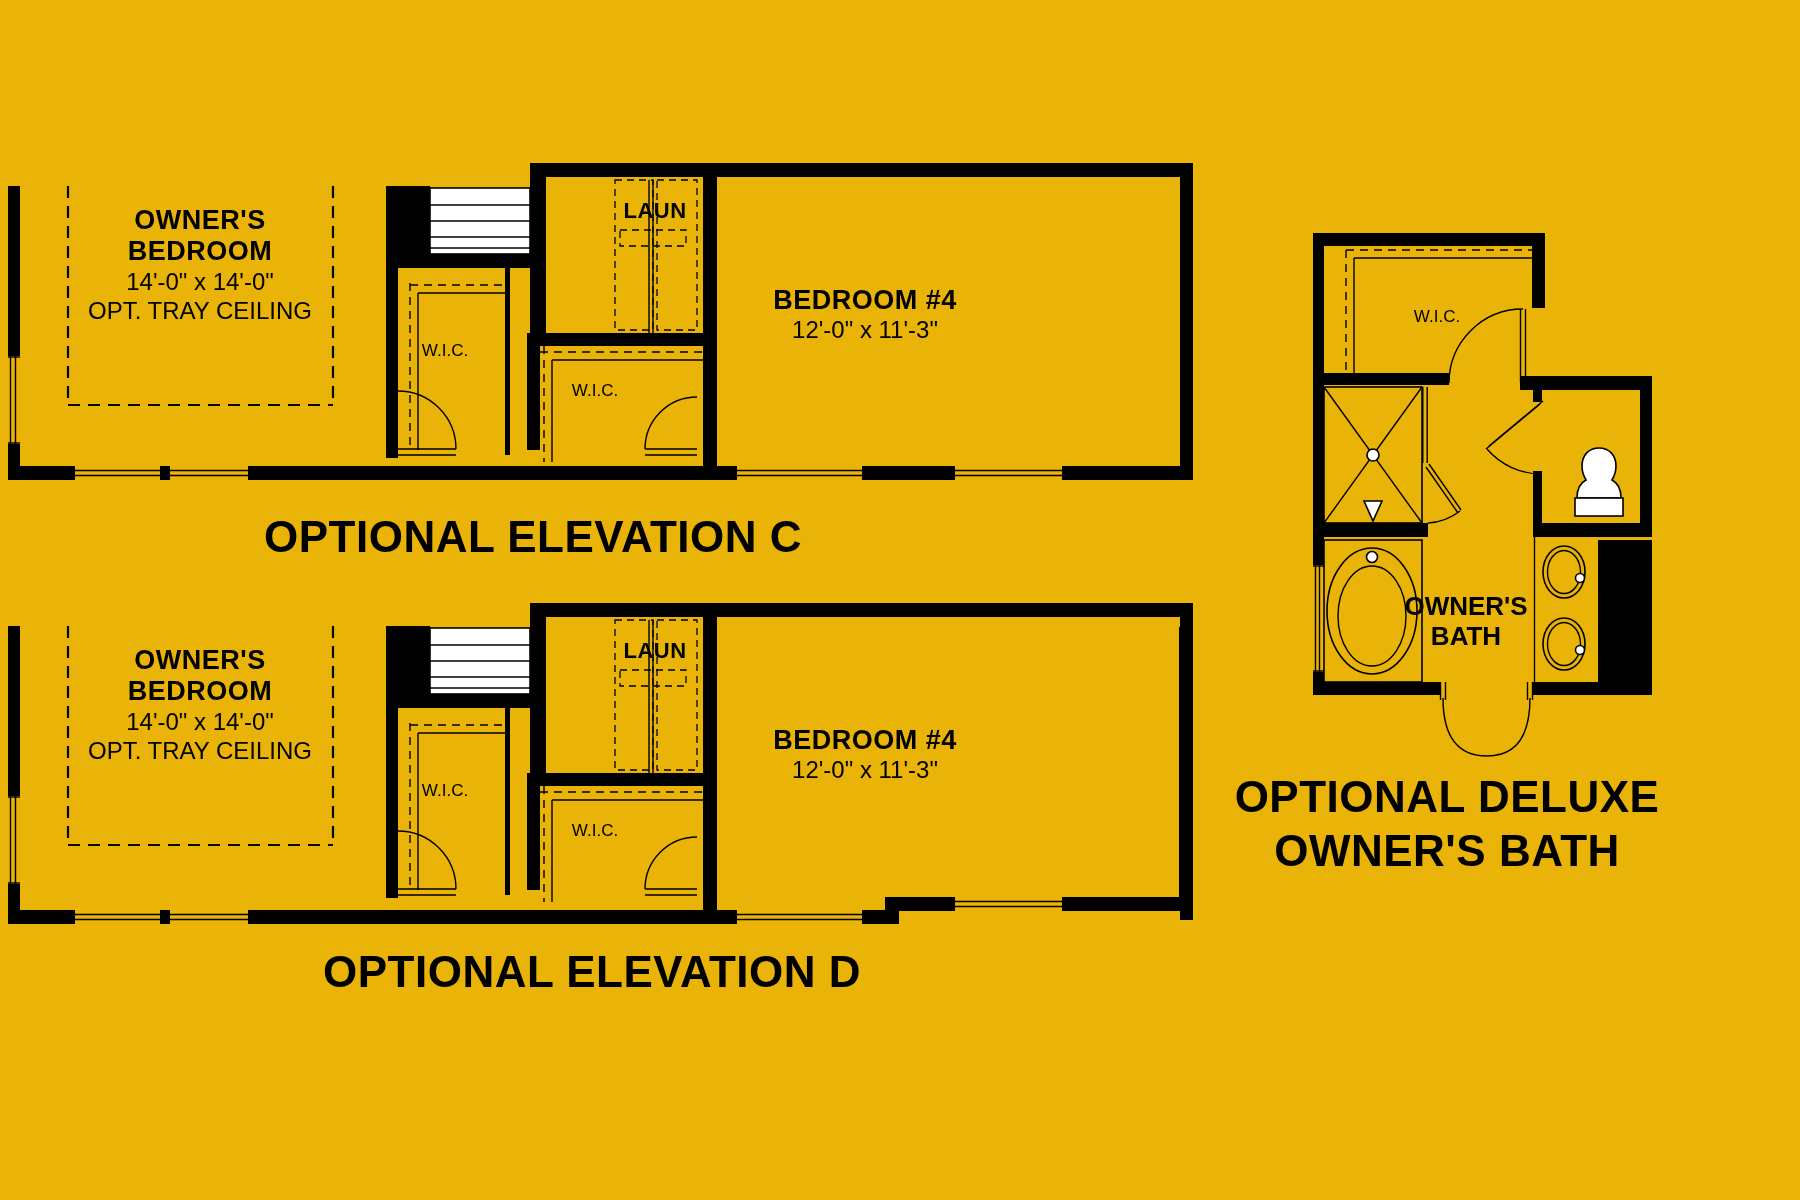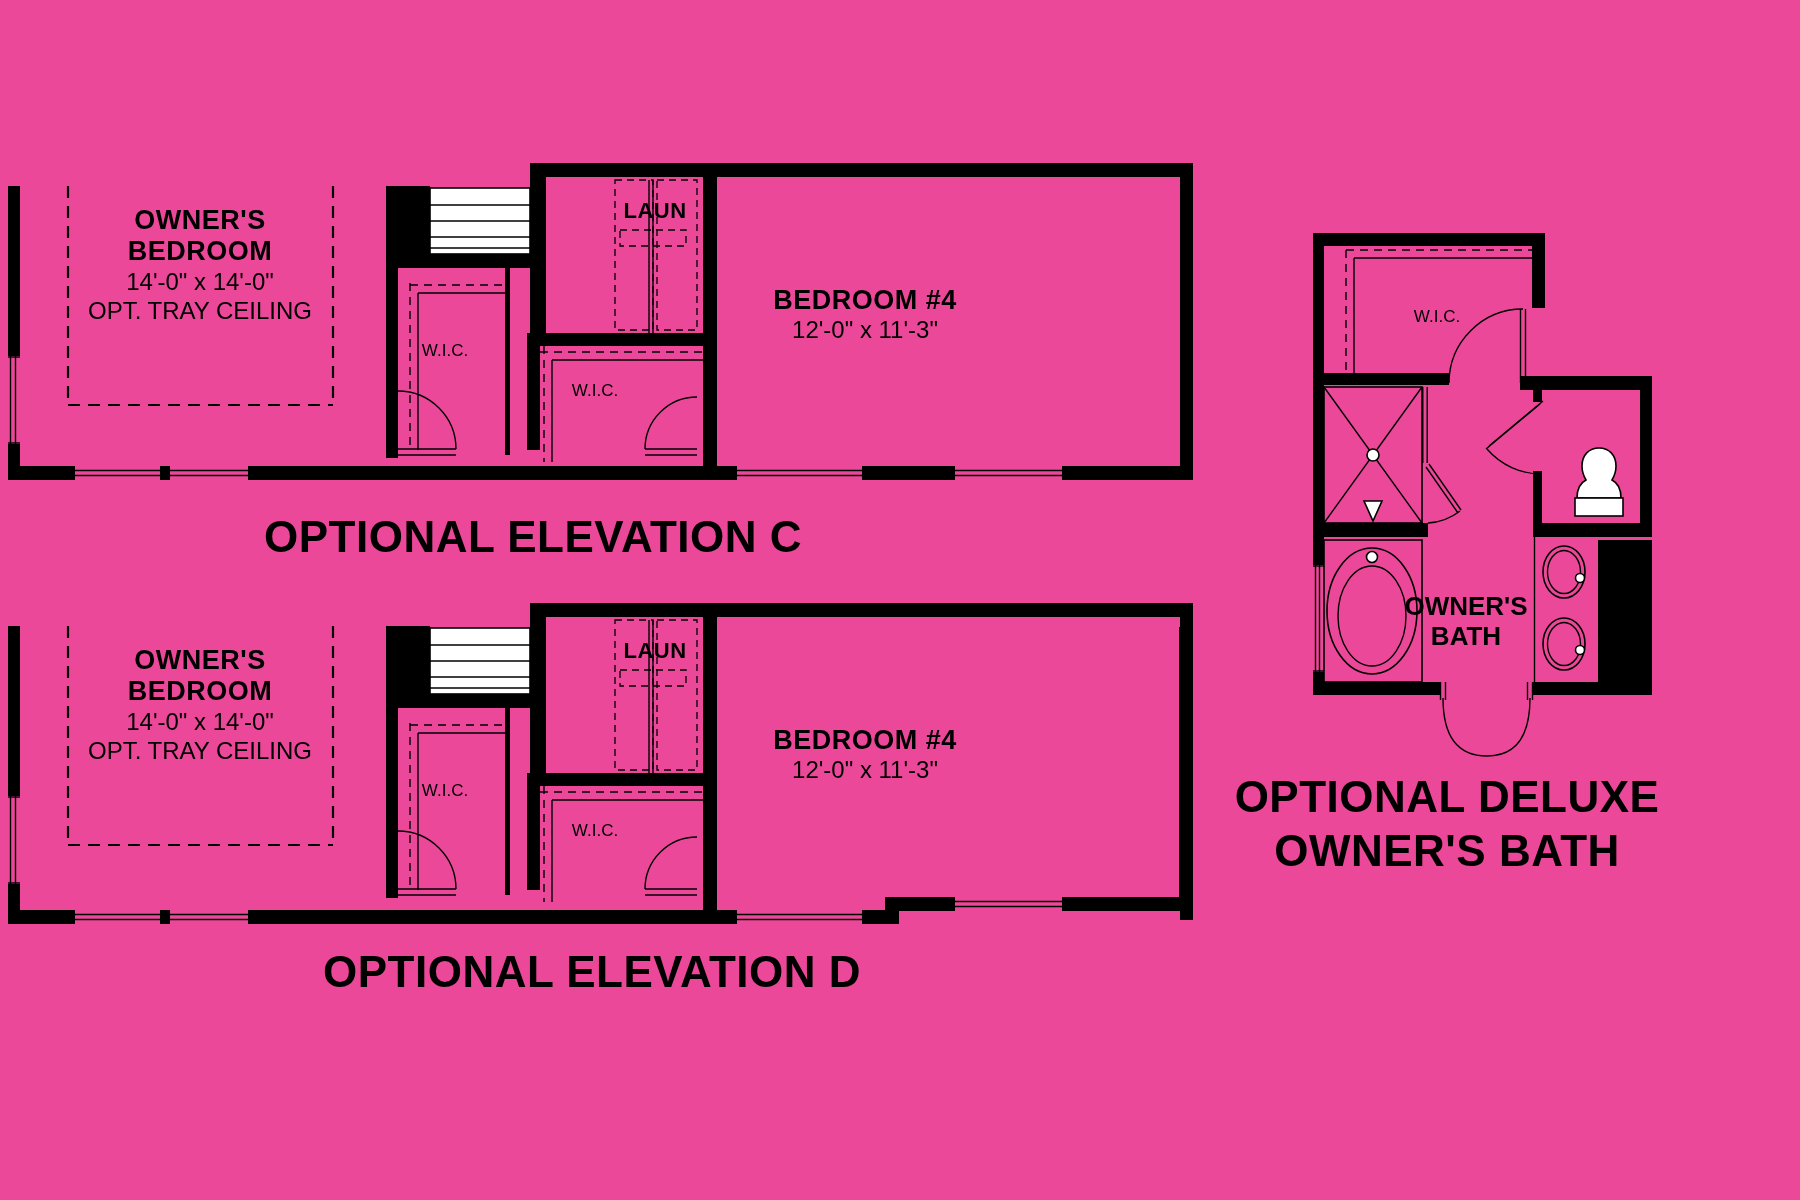--- a/index.html
+++ b/index.html
@@ -1,16 +1,16 @@
 <!DOCTYPE html>
 <html><head>
 <meta charset="utf-8">
 <style>
   html,body{margin:0;padding:0;background:#ffffff;}
-  .sheet{width:1800px;height:1200px;position:relative;background:#ec4899;}
+  .sheet{width:1800px;height:1200px;position:relative;background:#eab308;}
   svg{display:block;}
   .w{fill:#000000;stroke:none;}
   .ln{stroke:#000000;stroke-width:1.4;fill:none;}
   .ln15{stroke:#000000;stroke-width:1.6;fill:none;}
   .pan{stroke:#000000;stroke-width:1.6;fill:#ffffff;}
   .fix{stroke:#000000;stroke-width:1.6;fill:#ffffff;}
   .dash{stroke:#000000;stroke-width:1.4;fill:none;stroke-dasharray:8 6;}
   .dashb{stroke:#000000;stroke-width:2.2;fill:none;stroke-dasharray:12 8;}
   .dasha{stroke:#000000;stroke-width:1.3;fill:none;stroke-dasharray:7 5;}
   text{font-family:"Liberation Sans",sans-serif;fill:#000000;text-anchor:middle;dominant-baseline:middle;}

